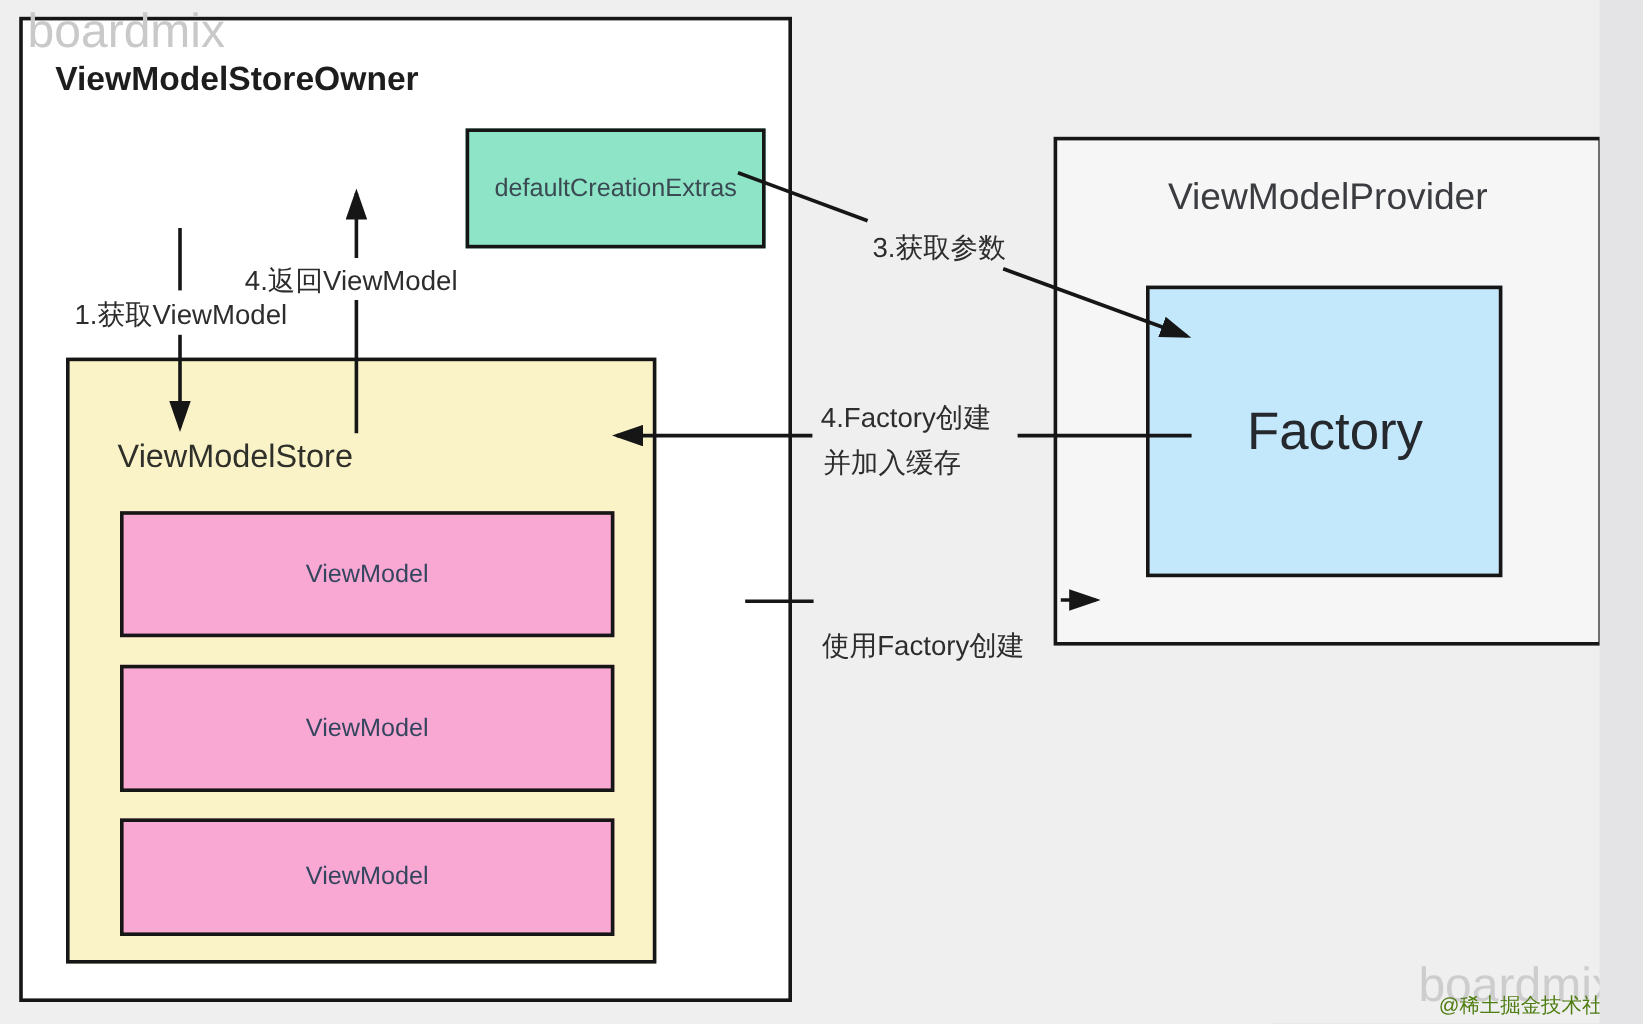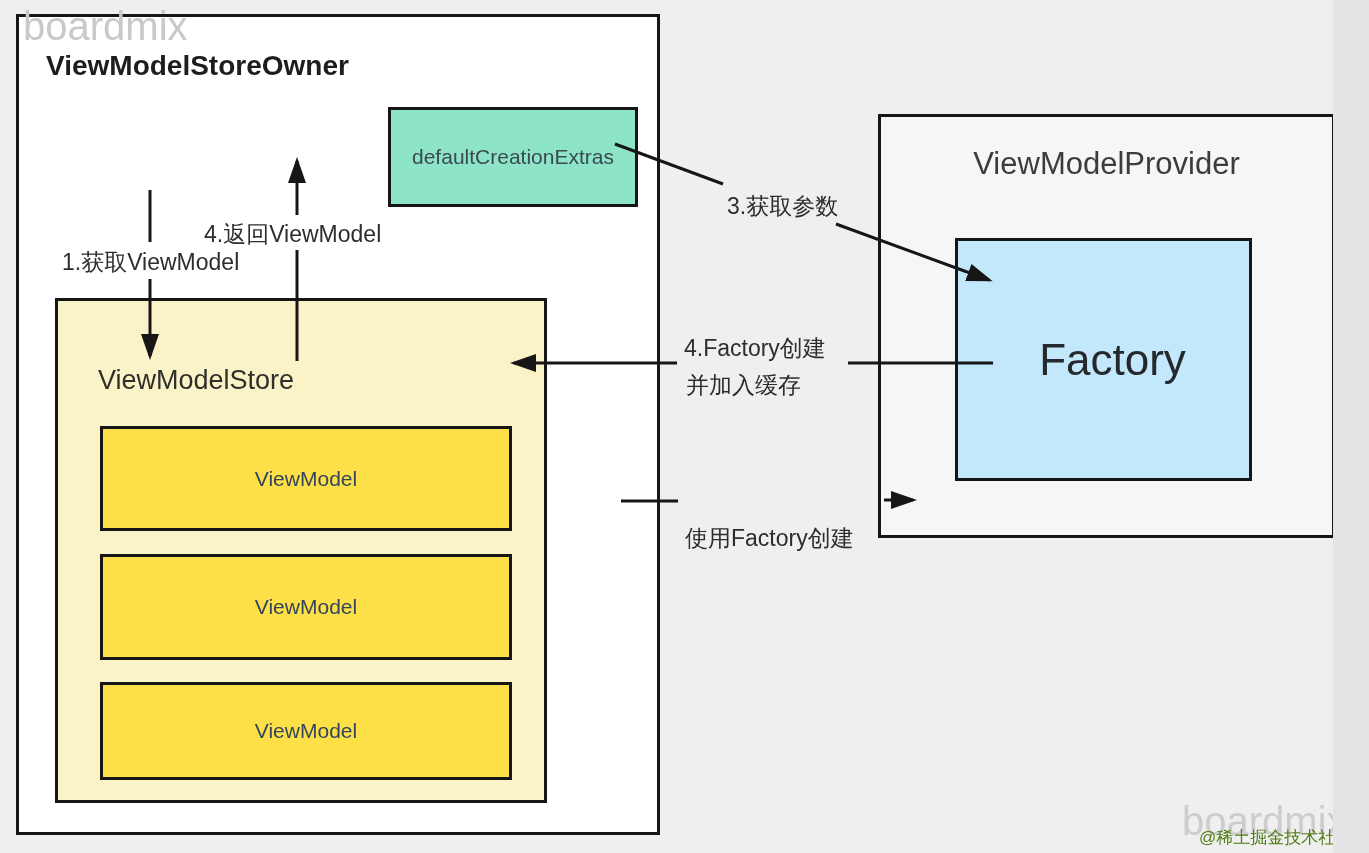--- a/index.html
+++ b/index.html
@@ -32,21 +32,21 @@
   .store-box {
     position: absolute; left: 36px; top: 281px; width: 492px; height: 505px;
     background: #faf3c8; border: 3px solid #161616;
   }
   .store-title {
     position: absolute; left: 40px; top: 64px;
     font-size: 27px; color: #30302a; white-space: nowrap;
   }
   .vm-box {
     position: absolute; left: 42px; width: 412px;
-    background: #fde047; border: 3px solid #161616;
+    background: #f9a8d4; border: 3px solid #161616;
     display: flex; align-items: center; justify-content: center;
   }
   .vm-1 { top: 125px; height: 105px; }
   .vm-2 { top: 253px; height: 106px; }
   .vm-3 { top: 381px; height: 98px;  }
   .vm-label { font-size: 21px; color: #34455e; }
 
   .provider-box { left: 878px; top: 114px; width: 457px; height: 424px; background: #f6f6f7; }
   .provider-title {
     position: absolute; left: 0; top: 29px; width: 100%;

